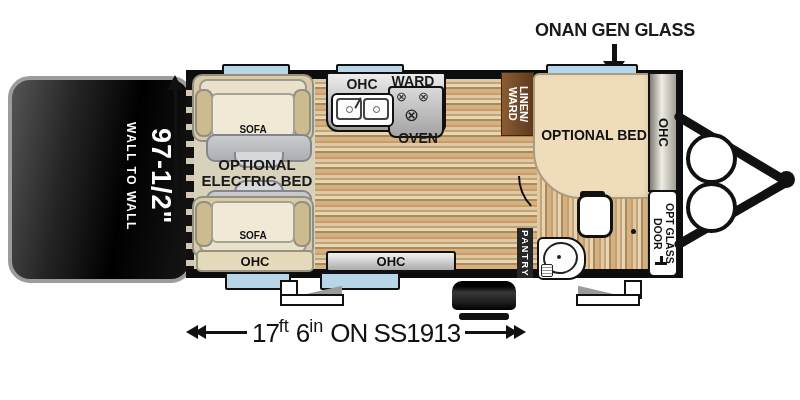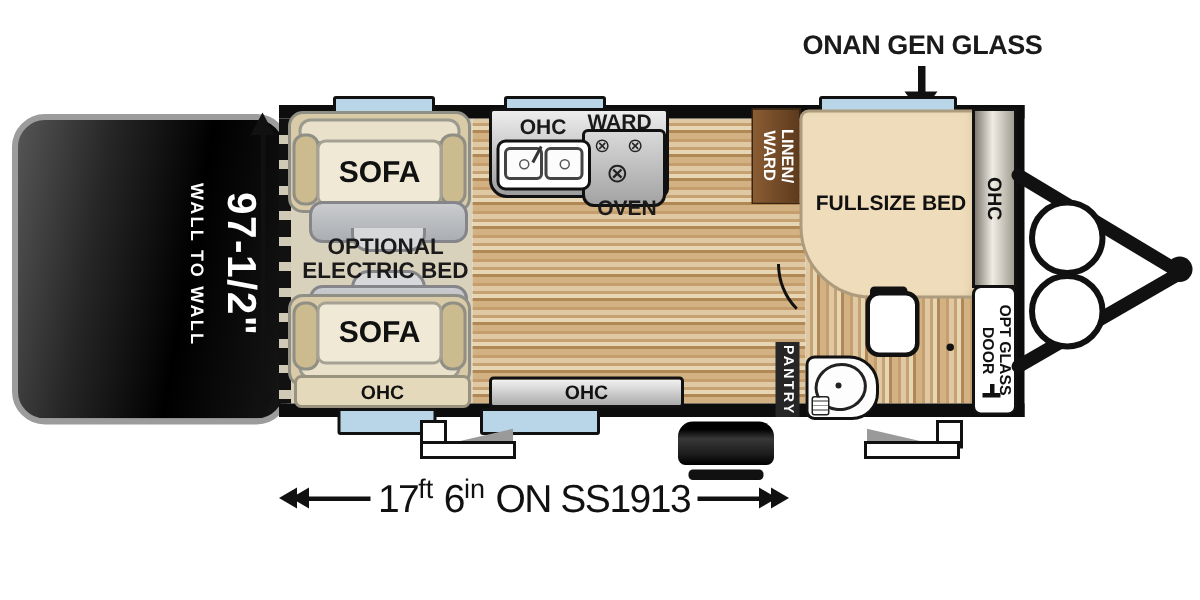--- a/index.html
+++ b/index.html
@@ -44,21 +44,21 @@
       background:repeating-linear-gradient(180deg,#111 0 11px,#cfc9b6 11px 17px);}
 
   .window{background:#b9d6e9;border:2.5px solid #111;border-radius:2px;}
 
   
   .sofa{border:2px solid #8f8f85;border-radius:10px;background:#d9caa8;}
   .sofa-back{position:absolute;left:5px;right:5px;height:13px;background:#eae1ca;
              border:2px solid #9a9a8e;border-radius:8px;}
   .sofa-arm{position:absolute;width:14px;background:#cdbb90;border:2px solid #8f8f85;border-radius:8px;}
   .sofa-seat{position:absolute;background:#f0e9d6;border:2px solid #a5a293;border-radius:6px;
-             display:flex;align-items:center;justify-content:center;font-weight:bold;font-size:20px;}
+             display:flex;align-items:flex-end;justify-content:center;font-weight:bold;font-size:10px;}
   .ebed-base{background:linear-gradient(180deg,#c9cbce,#abaeb2);border:2px solid #86868a;border-radius:9px;}
   .ebed-notch{background:#d6d8da;border:2px solid #86868a;}
 
   
   .counter{left:326px;top:72px;width:116px;height:56px;background:linear-gradient(180deg,#ededed,#9d9d9d);
            border:2.5px solid #111;border-radius:3px 3px 6px 12px;}
   .sink{left:331px;top:93px;width:59px;height:30px;background:#fff;border:2.5px solid #111;border-radius:6px;}
   .basin{position:absolute;top:3px;width:22px;height:18px;background:#fcfcfc;border:2px solid #444;
          border-radius:4px;display:flex;align-items:center;justify-content:center;}
   .basin-dot{width:5px;height:5px;border:1.5px solid #555;border-radius:50%;}
@@ -219,21 +219,21 @@
   <div class="abs lbl" style="left:392px;top:130px;width:52px;font-size:14px;z-index:3;">OVEN</div>
 
   <div class="abs linen">
     <div class="vtext" style="font-size:11px;">
       <span style="display:block;">LINEN/</span>
       <span style="display:block;">WARD</span>
     </div>
   </div>
 
   <div class="abs bed">
-    <span>FULLSIZE BED</span>
+    <span>OPTIONAL BED</span>
   </div>
   <div class="abs ohc-right">
     <span class="vtext" style="font-size:13px;">OHC</span>
   </div>
   <div class="abs ogd">
     <div class="vtext">
       <span style="display:block;">OPT GLASS</span>
       <span style="display:block;">DOOR</span>
     </div>
   </div>

